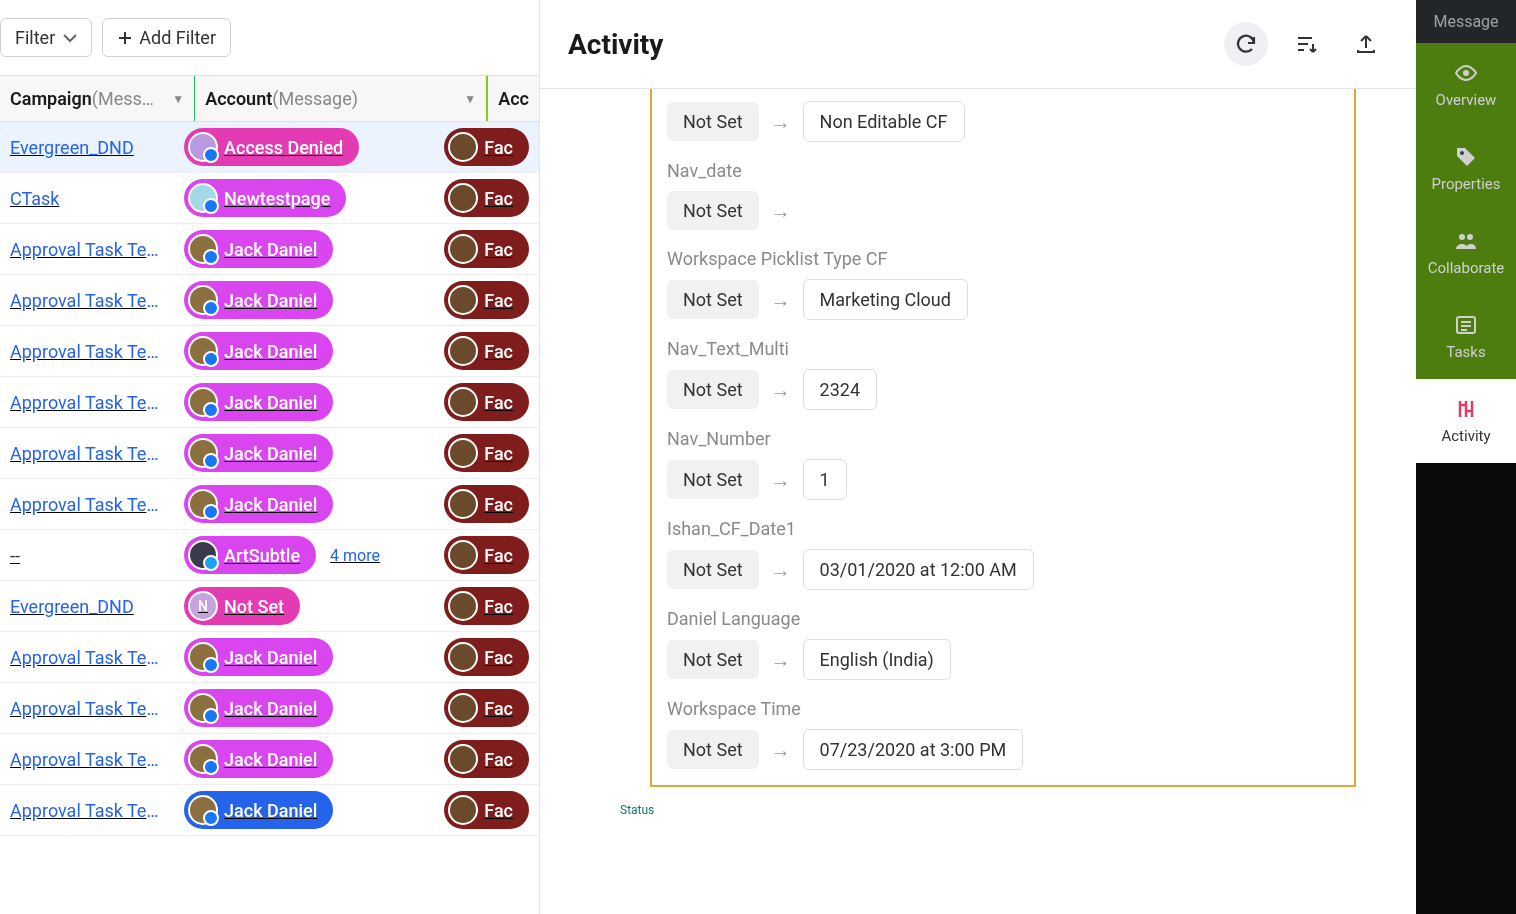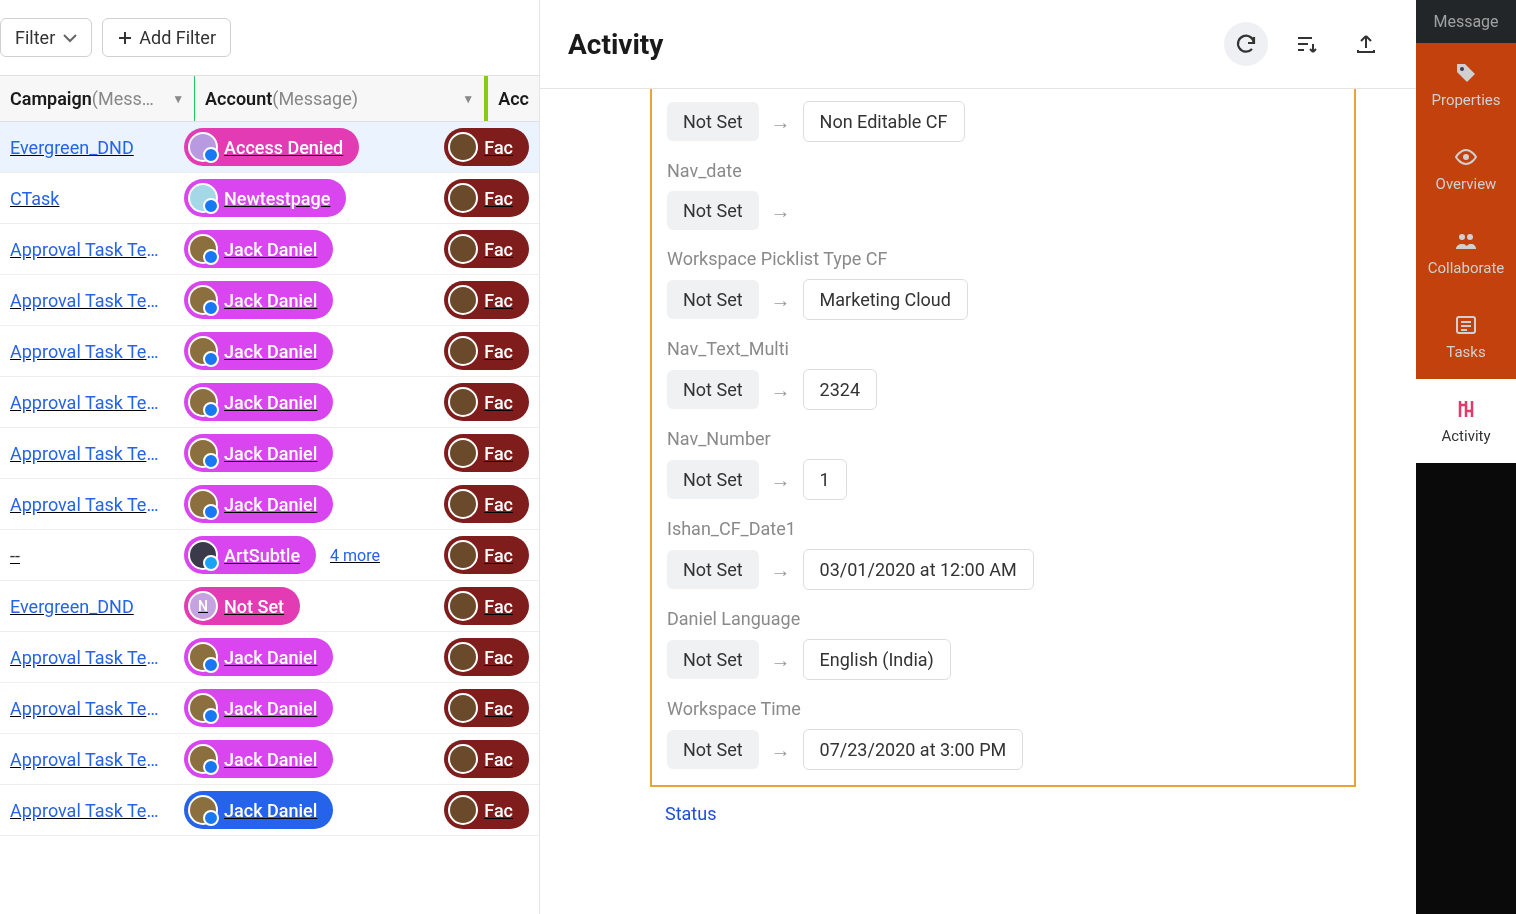--- a/index.html
+++ b/index.html
@@ -3,21 +3,21 @@
 <meta charset="utf-8">
 <style>
 * { margin:0; padding:0; box-sizing:border-box; font-family:-apple-system,BlinkMacSystemFont,"Segoe UI",Roboto,sans-serif; }
 body { display:flex; height:914px; width:1516px; overflow:hidden; background:#fff; }
 .left-panel { width:540px; border-right:1px solid #e5e5e5; display:flex; flex-direction:column; }
 .filter-bar { display:flex; gap:10px; padding:18px 0 18px 0; }
 .filter-btn { border:1px solid #d0d0d0; background:#fff; border-radius:6px; padding:8px 14px; display:flex; align-items:center; gap:8px; font-size:18px; color:#333; cursor:pointer; }
 .add-filter-btn { border:1px solid #d0d0d0; background:#fff; border-radius:6px; padding:8px 14px; display:flex; align-items:center; gap:6px; font-size:18px; color:#333; cursor:pointer; }
 .table-header { display:flex; border-top:1px solid #e0e0e0; border-bottom:1px solid #e0e0e0; background:#f7f7f8; }
 .col-campaign { width:197px; padding:12px 10px; display:flex; align-items:center; border-right:1px solid #22c55e; }
-.col-account { width:296px; padding:12px 10px; display:flex; align-items:center; border-right:4px solid #84cc16; }
+.col-account { width:296px; padding:12px 10px; display:flex; align-items:center; border-right:2px solid #84cc16; }
 .col-acc2 { flex:1; padding:12px 10px; display:flex; align-items:center; }
 .col-label { font-weight:600; font-size:18px; color:#1a1a1a; }
 .col-sub { font-size:18px; color:#888; overflow:hidden; text-overflow:ellipsis; white-space:nowrap; }
 .sort-caret { margin-left:auto; color:#888; font-size:12px; }
 .table-body { flex:1; overflow-y:auto; }
 .row { display:flex; border-bottom:1px solid #eee; height:51px; align-items:center;text-decoration:underline; }
 .row.selected { background:#eaf3ff; }
 .cell-campaign { width:197px; padding:0 10px; font-size:18px; color:#2563eb; overflow:hidden; white-space:nowrap; text-overflow:ellipsis; }
 .cell-account { width:296px; padding:0 10px; display:flex; align-items:center; gap:6px; }
 .cell-acc2 { flex:1; padding:0 10px; display:flex; align-items:center; }
@@ -42,23 +42,23 @@
 .header-actions { margin-left:auto; display:flex; gap:16px; align-items:center; }
 .icon-btn { width:44px; height:44px; display:flex; align-items:center; justify-content:center; border-radius:50%; cursor:pointer; color:#444; }
 .icon-btn.active { background:#eef0f3; }
 .activity-body { flex:1; overflow-y:auto; padding:0 30px 20px 80px; }
 .change-card { border:2px solid #e8a33d; border-top:none; padding:0 15px 15px 15px; margin-left:30px; margin-right:30px; }
 .field-label { font-size:18px; color:#8a8a8a; margin-top:18px; margin-bottom:10px; }
 .change-row { display:flex; align-items:center; gap:12px; }
 .value-box { background:#f0f1f2; border-radius:6px; padding:9px 16px; font-size:18px; color:#333; }
 .value-box.new { background:#fff; border:1px solid #ddd; }
 .arrow-sep { color:#999; font-size:20px; }
-.status-below { font-size:18px; color:#1d4ed8; margin-left:45px; margin-top:16px; }
-
-.right-rail { width:100px; display:flex; flex-direction:column; background:#c2410c; }
+.status-below { font-size:12px; color:#0f766e; margin-top:16px; }
+
+.right-rail { width:100px; display:flex; flex-direction:column; background:#4d7c0f; }
 .rail-top { background:#232629; color:#a0a0a0; padding:12px 6px; text-align:center; font-size:16px; }
 .rail-item { padding:18px 4px; display:flex; flex-direction:column; align-items:center; gap:6px; color:#d0d0d0; font-size:15px; cursor:pointer; }
 .rail-item.light { background:#fff; color:#333; }
 .rail-item.active .rail-icon { color:#e23b6b; }
 .rail-item.active { color:#333; }
 .rail-icon { font-size:22px; }
 .rail-bottom { flex:1; background:#0a0a0a; }
 svg { display:block; }
 </style>
 </head>
@@ -416,34 +416,34 @@
     <div class="status-below">Status</div>
   </div>
 </div>
 
 <div class="right-rail">
   <div class="rail-top">Message</div>
   <div id="rail-items">
       <div class="rail-item">
         <span class="rail-icon">
           <svg width="24" height="24" viewBox="0 0 24 24">
-            <path d="M3 3h8l10 10-8 8L3 11V3z" fill="currentColor"></path>
-            <circle cx="8" cy="8" r="2" fill="#3a3f44"></circle>
+            <path d="M2 12s4-7 10-7 10 7 10 7-4 7-10 7S2 12 2 12z" stroke="currentColor" stroke-width="2" fill="none"></path>
+            <circle cx="12" cy="12" r="3" fill="currentColor"></circle>
           </svg>
         </span>
-        <span>Properties</span>
+        <span>Overview</span>
       </div>
       <div class="rail-item">
         <span class="rail-icon">
           <svg width="24" height="24" viewBox="0 0 24 24">
-            <path d="M2 12s4-7 10-7 10 7 10 7-4 7-10 7S2 12 2 12z" stroke="currentColor" stroke-width="2" fill="none"></path>
-            <circle cx="12" cy="12" r="3" fill="currentColor"></circle>
+            <path d="M3 3h8l10 10-8 8L3 11V3z" fill="currentColor"></path>
+            <circle cx="8" cy="8" r="2" fill="#3a3f44"></circle>
           </svg>
         </span>
-        <span>Overview</span>
+        <span>Properties</span>
       </div>
       <div class="rail-item">
         <span class="rail-icon">
           <svg width="24" height="24" viewBox="0 0 24 24">
             <circle cx="8" cy="8" r="3" fill="currentColor"></circle>
             <circle cx="16" cy="8" r="3" fill="currentColor"></circle>
             <path d="M2 20c0-3 3-5 6-5s6 2 6 5M12 20c0-3 2-5 5-5s5 2 5 5" fill="currentColor"></path>
           </svg>
         </span>
         <span>Collaborate</span>

